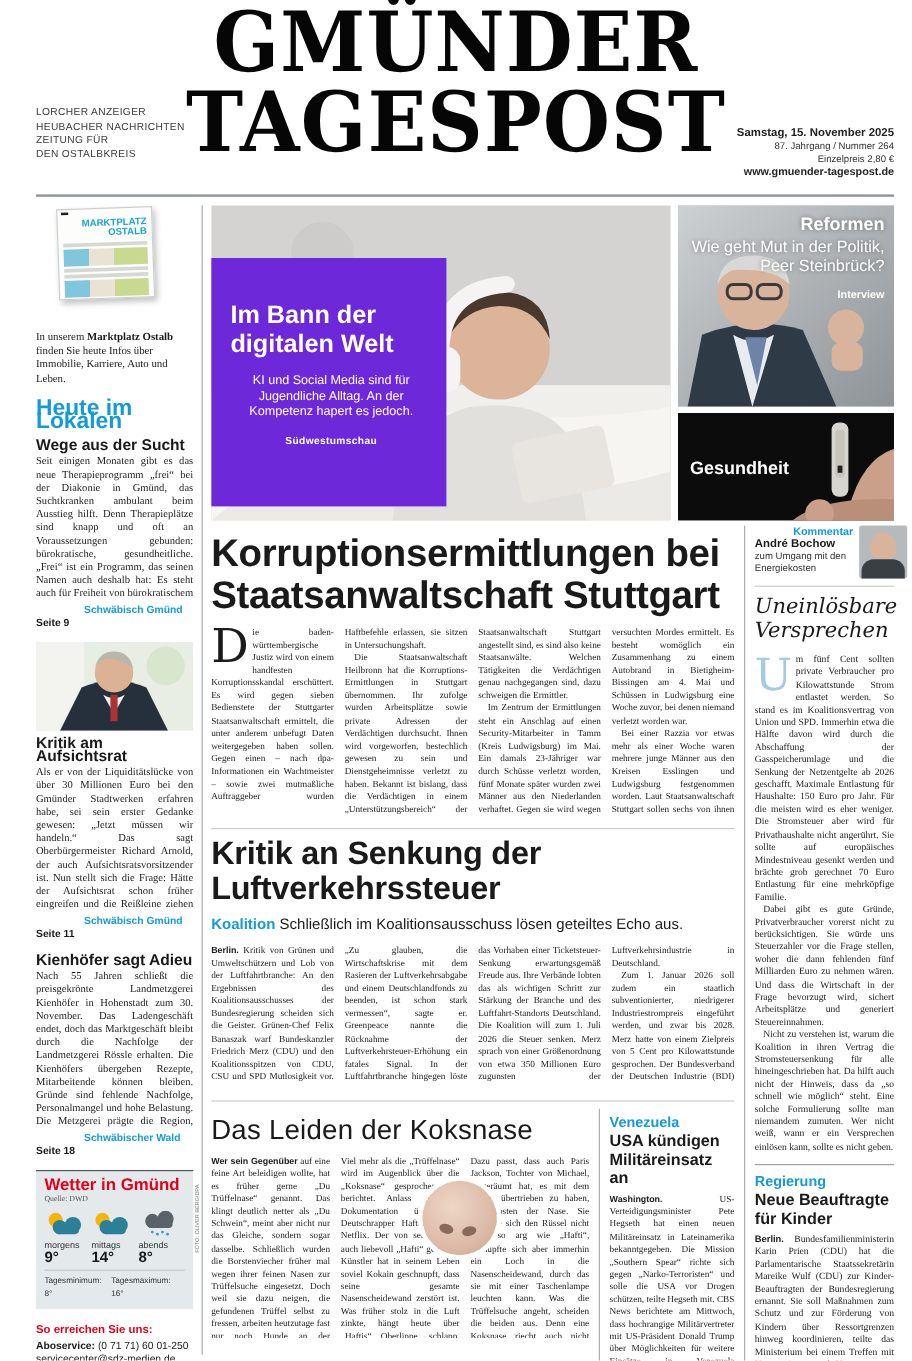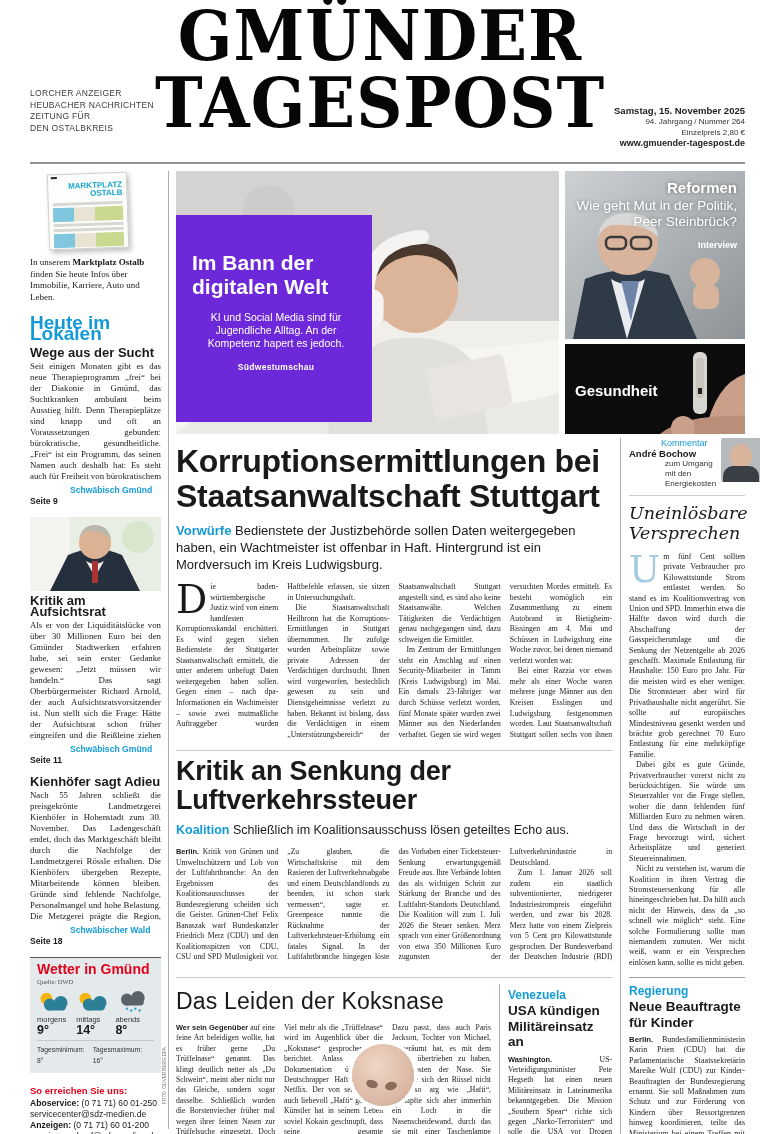--- a/index.html
+++ b/index.html
@@ -27,21 +27,21 @@
   .thumb-wrap{height:82px;position:relative;}
   .thumb{position:absolute;left:18px;top:2px;width:78px;height:74px;background:#fdfdfc;
     border:1px solid #cfcfcf;box-shadow:2px 3px 5px rgba(0,0,0,.25);transform:rotate(-2deg);
     overflow:hidden;}
   .thumb .t-head{font-family:"Liberation Sans",sans-serif;font-weight:700;color:#18a6d2;
     font-size:8px;line-height:8px;text-align:right;padding:8px 4px 2px 14px;}
   .thumb .bar{height:3px;background:#d7d7d4;margin:2px 4px;}
   .thumb .pic{height:14px;margin:2px 4px;background:linear-gradient(90deg,#7fc6de 30%,#e8e3d2 30% 60%,#c9d98f 60%);}
   .thumb .tag{position:absolute;left:3px;top:2px;background:#222;color:#fff;font-size:4px;
     font-family:"Liberation Sans",sans-serif;padding:1px 3px;}
-  .mk-caption{margin-top:4px;font-size:9px;line-height:11.5px;text-align:left;}
+  .mk-caption{margin-top:22px;font-size:9px;line-height:11.5px;text-align:left;}
   .heute-title{font-family:"Liberation Sans",sans-serif;font-weight:700;color:#149bd7;
     font-size:19px;margin:14px 0 8px;text-align:left;}
   .l-art{margin-bottom:10px;}
   .l-art h3{font-family:"Liberation Sans",sans-serif;font-weight:700;font-size:13px;
     margin:0 0 3px;text-align:left;}
   .l-body{overflow:hidden;}
   .l-ref{font-family:"Liberation Sans",sans-serif;font-weight:700;font-size:8.6px;
     margin-top:2px;text-align:left;}
   .l-ref .sec{color:#149bd7;margin-left:40px;}
   .arnold{height:74px;margin:2px 0 4px;}
@@ -124,23 +124,23 @@
     transform-origin:left top;font-family:"Liberation Sans",sans-serif;font-size:4.6px;color:#777;white-space:nowrap;}
   .venez{width:104px;flex:none;}
   .mini-kicker{font-family:"Liberation Sans",sans-serif;font-weight:700;color:#149bd7;
     font-size:12px;margin:4px 0 1px;}
   .mini-hl{font-family:"Liberation Sans",sans-serif;font-weight:700;font-size:13.5px;
     line-height:15.5px;margin:0 0 5px;}
   .mini-body{font-size:7.7px;line-height:10.4px;text-align:justify;overflow:hidden;}
   
   .komm-head{display:flex;gap:5px;align-items:flex-start;font-family:"Liberation Sans",sans-serif;text-align:left;}
   .komm-meta{flex:1;}
-  .komm-meta .kk{color:#149bd7;font-weight:400;font-size:9px;padding-left:32px;}
+  .komm-meta .kk{color:#149bd7;font-weight:700;font-size:9px;padding-left:32px;}
   .komm-meta .ka{font-weight:700;font-size:9.5px;line-height:11px;}
-  .komm-meta .kt{font-size:8px;line-height:10px;color:#333;margin-left:36px;}
+  .komm-meta .kt{font-size:8px;line-height:10px;color:#333;}
   .komm-photo{width:40px;height:44px;flex:none;background:#b6babd;border-radius:2px;position:relative;overflow:hidden;}
   .komm-photo .head{position:absolute;left:9px;top:6px;width:22px;height:24px;border-radius:50% 50% 45% 45%;background:#d9b49c;}
   .komm-photo .body{position:absolute;left:2px;top:28px;width:36px;height:18px;border-radius:10px 10px 0 0;background:#3a3f46;}
   .komm-rule{border:0;border-top:1px solid #c9cdd0;margin:6px 0 7px;}
   .komm-hl{font-family:"DejaVu Serif",serif;font-style:italic;font-weight:400;font-size:17.5px;
     line-height:20px;margin:0 0 9px;}
   .komm-body{font-size:8px;line-height:10.4px;text-align:justify;overflow:hidden;}
   .komm-body p{margin:0;text-indent:7px;}
   .komm-body p.first{text-indent:0;}
   .dropcap-u{float:left;font-size:37px;line-height:31px;padding:2px 3px 0 0;color:#a5cbe2;
@@ -158,21 +158,21 @@
       <div>HEUBACHER NACHRICHTEN</div>
       <div>ZEITUNG FÜR</div>
       <div>DEN OSTALBKREIS</div>
     </div>
     <div class="mast-title">
       <div>GMÜNDER</div>
       <div>TAGESPOST</div>
     </div>
     <div class="date-block">
       <div class="d1">Samstag, 15. November 2025</div>
-      <div class="d2">94. Jahrgang / Nummer 264</div>
+      <div class="d2">87. Jahrgang / Nummer 264</div>
       <div class="d3">Einzelpreis 2,80 €</div>
       <div class="d4">www.gmuender-tagespost.de</div>
     </div>
   </header>
   <div class="mast-rule"></div>
 
   <div class="content">
 
     <aside class="left-col sans-aside">
       <div class="thumb-wrap">
@@ -356,21 +356,20 @@
             </div>
           </div>
         </div>
       </div>
 
       <div class="mid-row">
         <div class="articles">
 
           <article>
             <h1 class="main-hl">Korruptionsermittlungen bei Staatsanwaltschaft Stuttgart</h1>
-            <p class="lead" style="margin-top:0"><span class="kicker-blue">Vorwürfe</span><span> Bedienstete der Justizbehörde sollen Daten weitergegeben haben, ein Wachtmeister ist offenbar in Haft. Hintergrund ist ein Mordversuch im Kreis Ludwigsburg.</span></p>
             <div class="cols4 h-korr">
               <p class="first"><span class="dropcap">D</span><span>ie baden-württembergische Justiz wird von einem handfesten Korruptionsskandal erschüttert. Es wird gegen sieben Bedienstete der Stuttgarter Staatsanwaltschaft ermittelt, die unter anderem unbefugt Daten weitergegeben haben sollen. Gegen einen – nach dpa-Informationen ein Wachtmeister – sowie zwei mutmaßliche Auftraggeber wurden Haftbefehle erlassen, sie sitzen in Untersuchungshaft.</span></p>
               <p>Die Staatsanwaltschaft Heilbronn hat die Korruptions-Ermittlungen in Stuttgart übernommen. Ihr zufolge wurden Arbeitsplätze sowie private Adressen der Verdächtigen durchsucht. Ihnen wird vorgeworfen, bestechlich gewesen zu sein und Dienstgeheimnisse verletzt zu haben. Bekannt ist bislang, dass die Verdächtigen in einem „Unterstützungsbereich“ der Staatsanwaltschaft Stuttgart angestellt sind, es sind also keine Staatsanwälte. Welchen Tätigkeiten die Verdächtigen genau nachgegangen sind, dazu schweigen die Ermittler.</p>
               <p>Im Zentrum der Ermittlungen steht ein Anschlag auf einen Security-Mitarbeiter in Tamm (Kreis Ludwigsburg) im Mai. Ein damals 23-Jähriger war durch Schüsse verletzt worden, fünf Monate später wurden zwei Männer aus den Niederlanden verhaftet. Gegen sie wird wegen versuchten Mordes ermittelt. Es besteht womöglich ein Zusammenhang zu einem Autobrand in Bietigheim-Bissingen am 4. Mai und Schüssen in Ludwigsburg eine Woche zuvor, bei denen niemand verletzt worden war.</p>
               <p>Bei einer Razzia vor etwas mehr als einer Woche waren mehrere junge Männer aus den Kreisen Esslingen und Ludwigsburg festgenommen worden. Laut Staatsanwaltschaft Stuttgart sollen sechs von ihnen versucht haben, im April zwei 39 und 40 Jahre alte Männer in Ludwigsburg zu töten. Zwei weitere Männer werden verdächtigt, das Auto in Bietigheim angezündet zu haben.</p>
 
             </div>
           </article>
 
           <hr class="art-rule">

